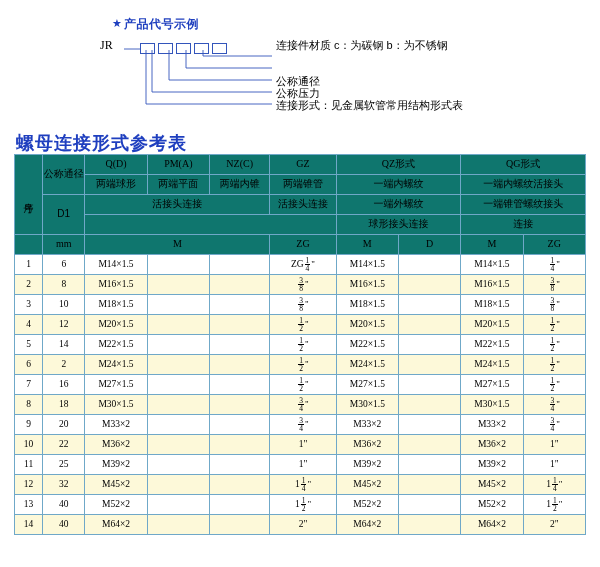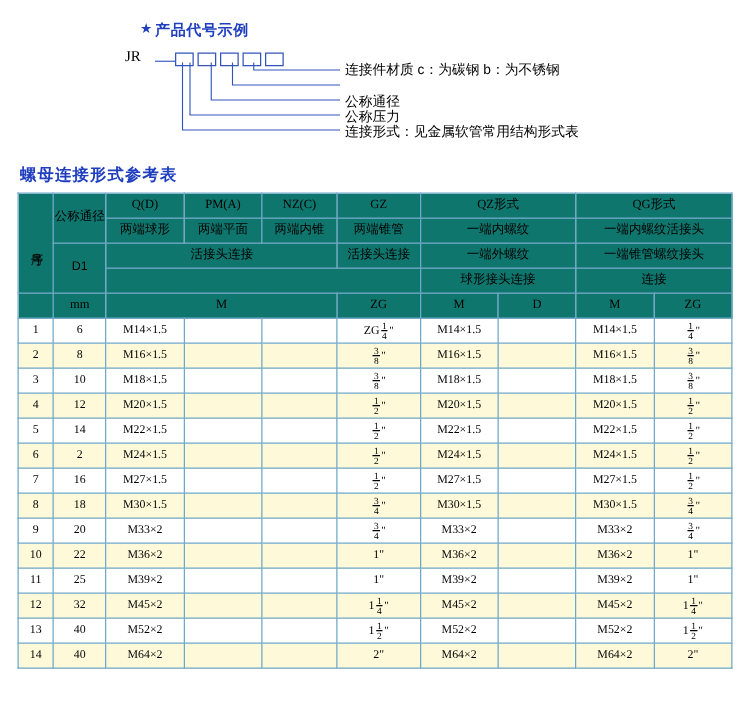--- a/index.html
+++ b/index.html
@@ -30,21 +30,21 @@
     display:inline-block;width:13px;height:9px;border:1px solid #3355bb;margin-right:3px;
     background:#fff;
   }
   .lines{position:absolute;left:0;top:0;width:600px;height:128px;}
   .leg-item{
     position:absolute;font-size:11px;color:#000;white-space:nowrap;
     font-family:"Liberation Sans","DejaVu Sans",sans-serif;
   }
   
   .tbl-title{
-    position:absolute;left:16px;top:131px;font-size:13px;font-weight:bold;color:#1f3fbf;
+    position:absolute;left:16px;top:131px;font-size:18px;font-weight:bold;color:#1f3fbf;
     letter-spacing:1px;
   }
   
   table.main{
     position:absolute;left:14px;top:154px;
     border-collapse:collapse;
     width:572px;
     font-size:9.5px;
     table-layout:fixed;
   }
@@ -100,21 +100,21 @@
       <path d="M169,50 L169,80 L272,80"></path>
 
       <path d="M152,50 L152,92 L272,92"></path>
 
       <path d="M146,50 L146,104 L272,104"></path>
 
       <path d="M124,49 L140,49"></path>
     </g>
   </svg>
 
-  <span class="leg-item" style="left:276px;top:48px;">连接件材质  c：为碳钢  b：为不锈钢</span>
+  <span class="leg-item" style="left:276px;top:38px;">连接件材质  c：为碳钢  b：为不锈钢</span>
   <span class="leg-item" style="left:276px;top:74px;">公称通径</span>
   <span class="leg-item" style="left:276px;top:86px;">公称压力</span>
   <span class="leg-item" style="left:276px;top:98px;">连接形式：见金属软管常用结构形式表</span>
 </div>
 
 <div class="tbl-title">螺母连接形式参考表</div>
 
 <table class="main">
   <colgroup>
     <col style="width:28px">

